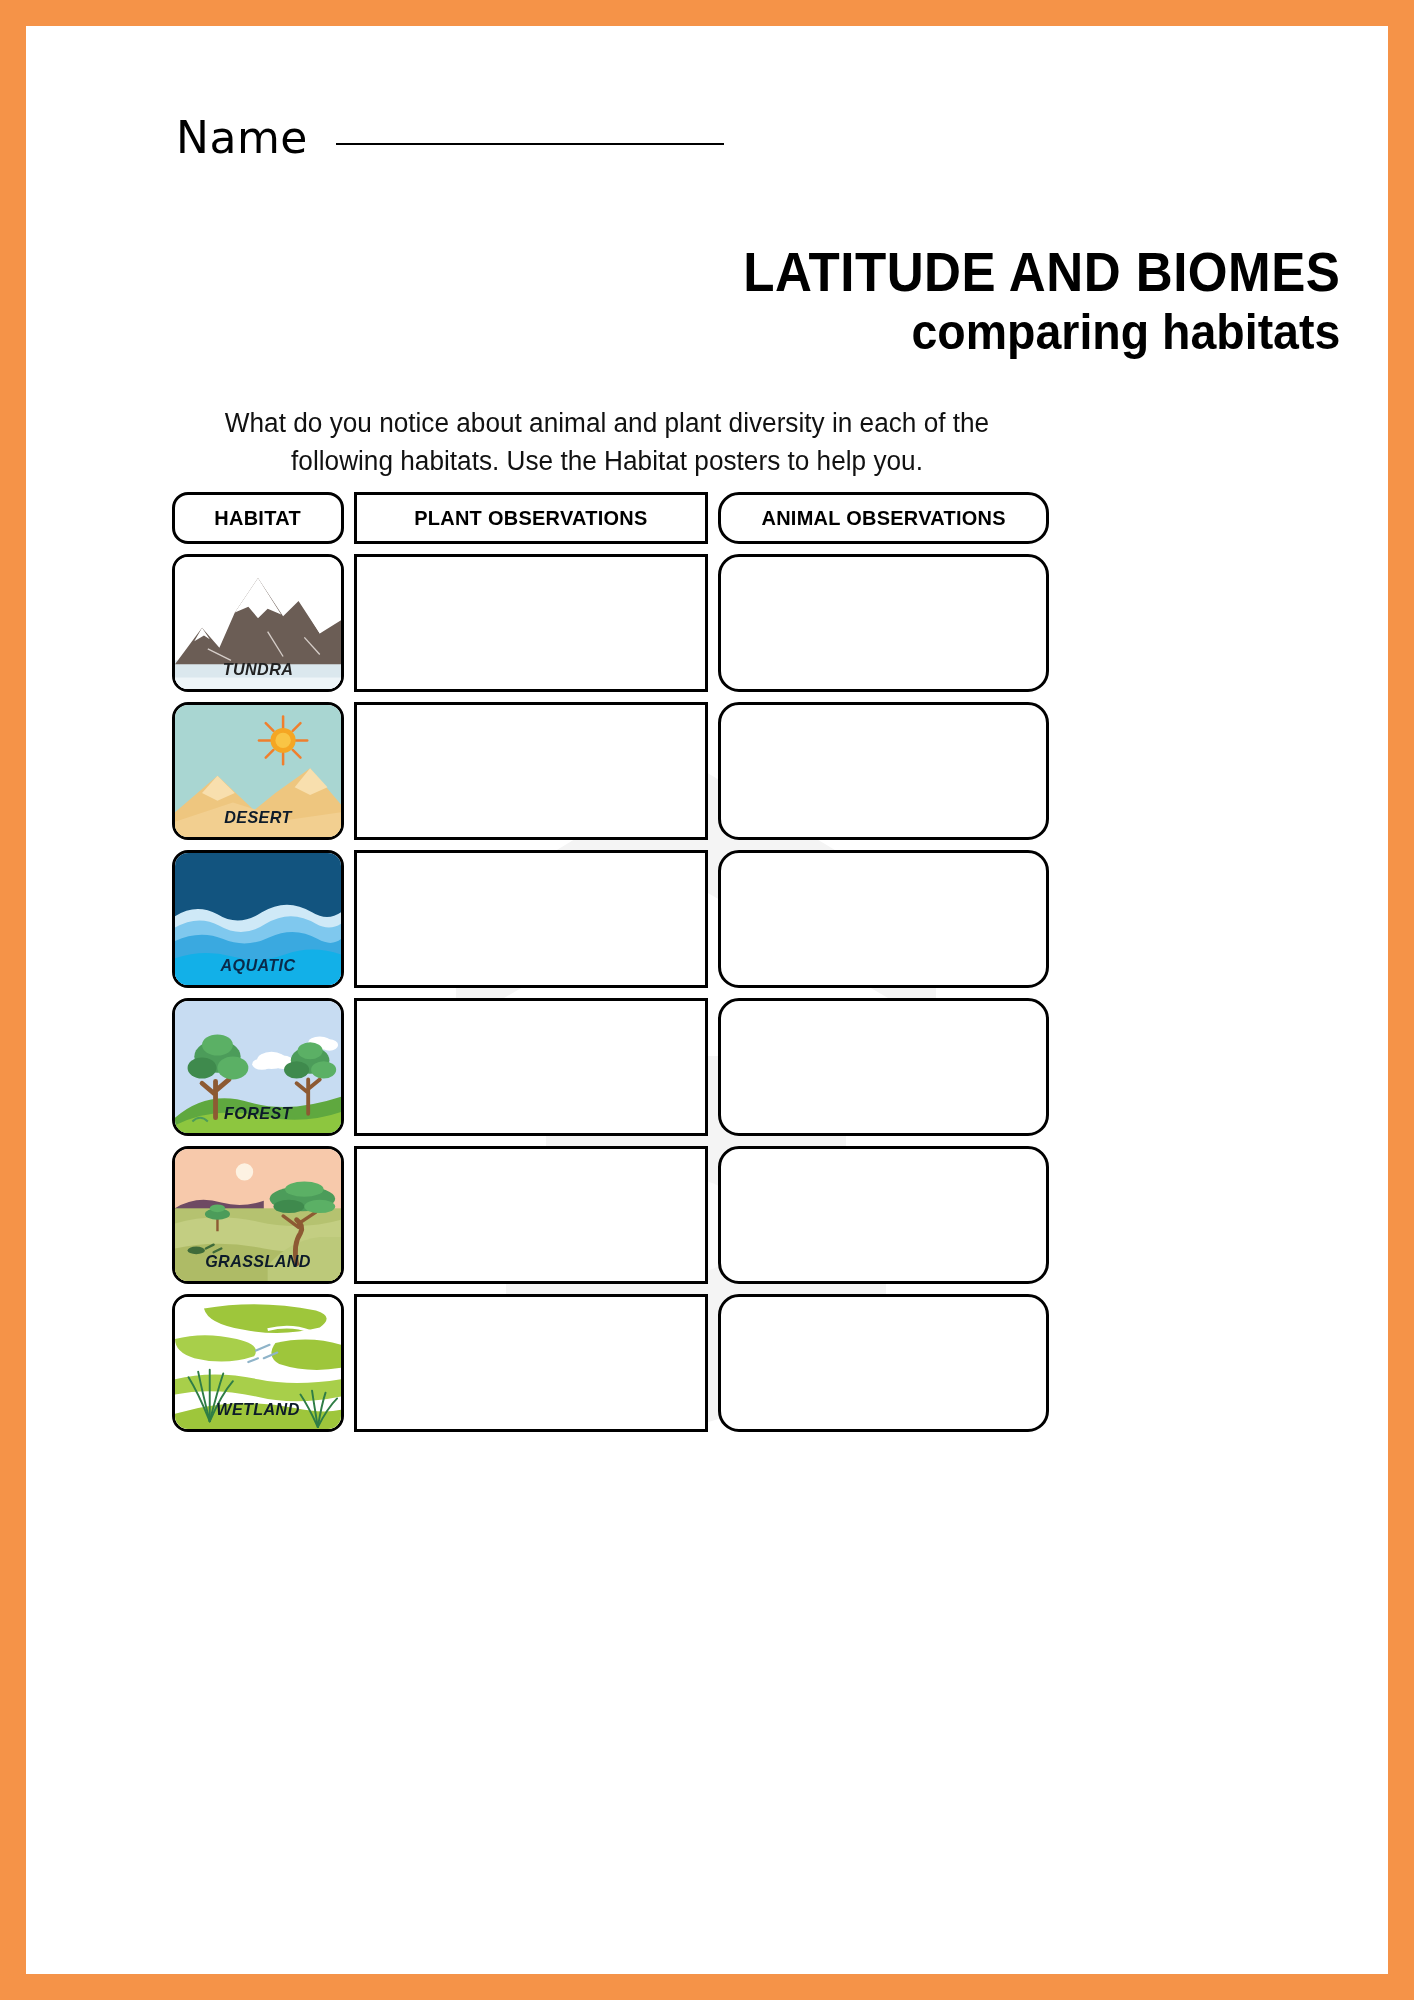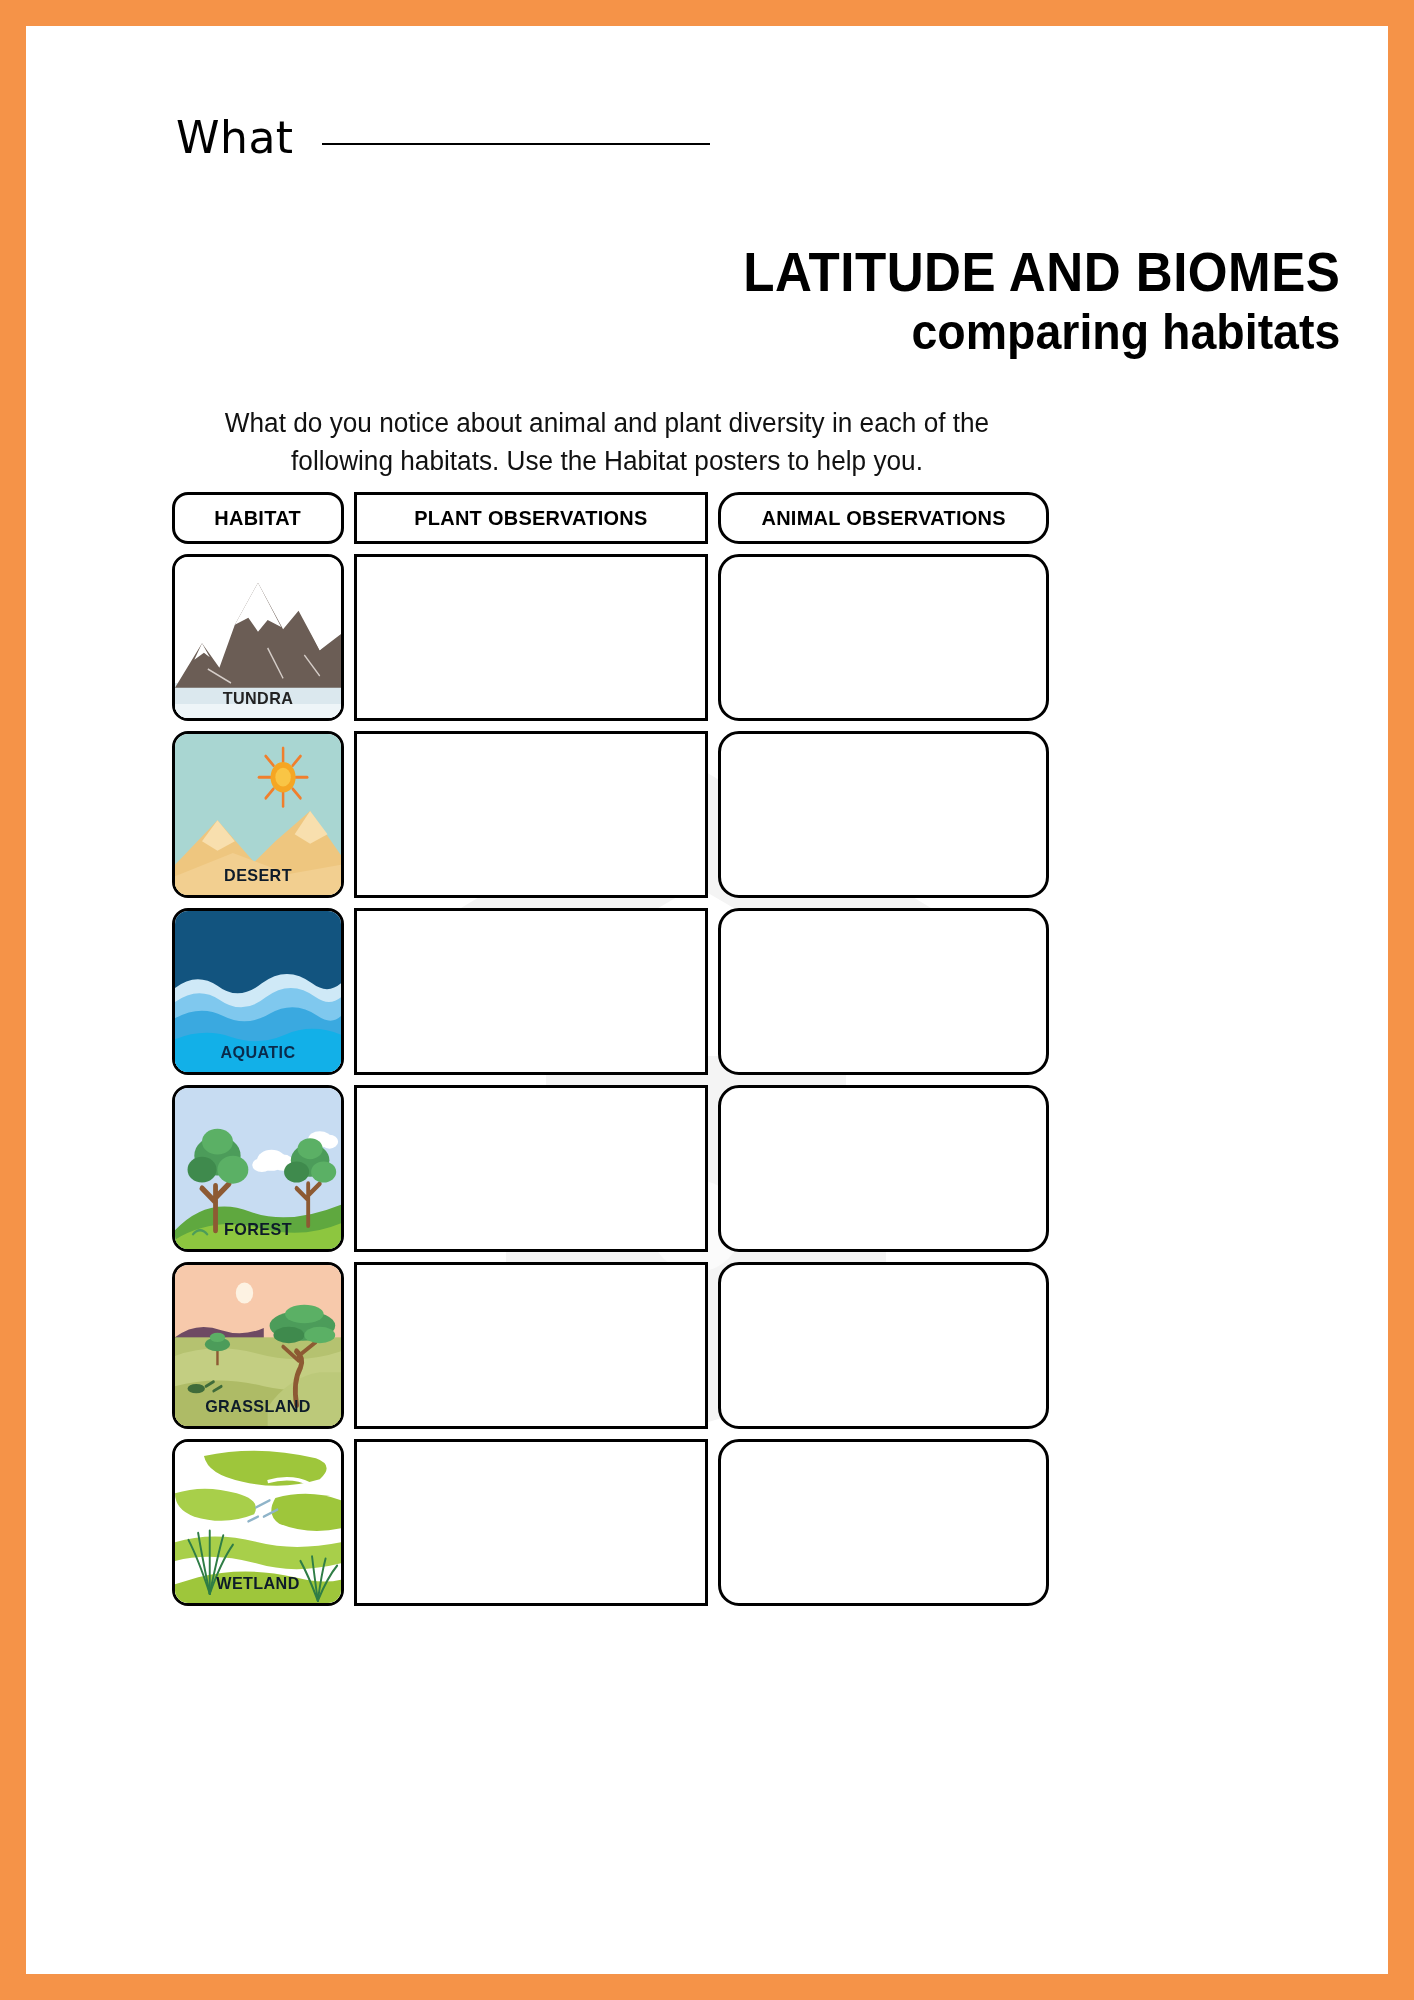--- a/index.html
+++ b/index.html
@@ -125,21 +125,21 @@
   }
   .header-text {
     font-family: "Liberation Sans Narrow", "Liberation Sans", sans-serif;
     font-size: 21px;
     font-weight: 700;
     letter-spacing: 0.3px;
     color: #000;
     transform: scaleX(0.95);
   }
 
-  .body-row .cell { height: 167px; }
+  .body-row .cell { height: 138px; font-style: italic; }
   .body-row .c-habitat { position: relative; overflow: hidden; background: #fff; }
   .body-row .c-plant, .body-row .c-animal { background: #fff; }
 
   .biome-art {
     position: absolute;
     inset: 0;
     width: 100%;
     height: 100%;
     display: block;
   }
@@ -167,21 +167,21 @@
   <svg class="watermark" viewBox="0 0 560 700" aria-hidden="true">
     <g fill="#f4f4f4">
       <path d="M280 40 L520 185 L520 300 L280 160 L40 300 L40 185 Z"></path>
       <path d="M130 330 L430 330 L430 420 L130 420 Z"></path>
       <path d="M280 360 L470 470 L470 640 L280 700 L90 640 L90 470 Z"></path>
     </g>
     <circle cx="280" cy="500" r="46" fill="#fbfbfb"></circle>
   </svg>
 
   <div class="name-row">
-    <span class="name-label">What</span>
+    <span class="name-label">Name</span>
     <span class="name-line"></span>
   </div>
 
   <div class="title-block">
     <div class="title-main">LATITUDE AND BIOMES</div>
     <div class="title-sub">comparing habitats</div>
   </div>
 
   <div class="instructions">
     <span>What do you notice about animal and plant diversity in each of the</span>

